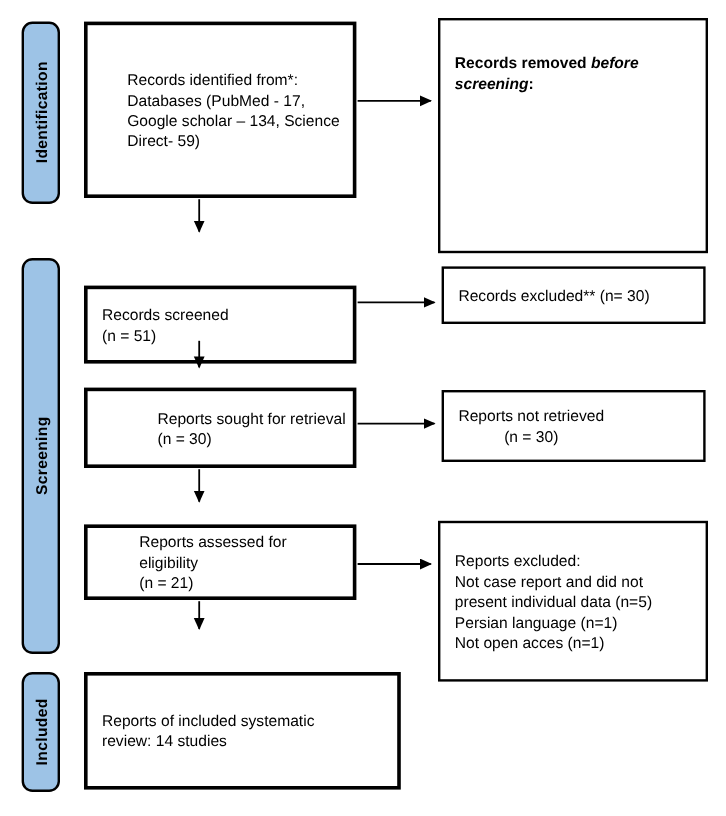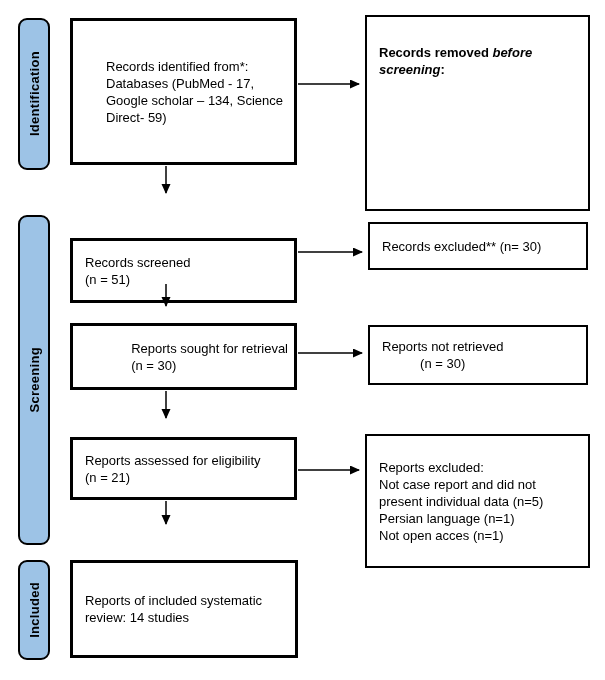--- a/index.html
+++ b/index.html
@@ -88,26 +88,26 @@
   <div class="fbox" style="left:70px; top:218px; width:227px; height:65px;margin-top:20px;">
     <div class="txt pad12">Records screened
 (n = 51)</div>
   </div>
 
   <div class="fbox" style="left:70px; top:323px; width:227px; height:67px;justify-content:flex-end;">
     <div class="txt pad12">Reports sought for retrieval
 (n = 30)</div>
   </div>
 
-  <div class="fbox" style="left:70px; top:437px; width:227px; height:63px;">
+  <div class="fbox" style="left:70px; top:437px; width:227px; height:63px;padding-left:31px;">
     <div class="txt pad12">Reports assessed for eligibility
 (n = 21)</div>
   </div>
 
-  <div class="fbox" style="left:70px; top:560px; width:228px; height:98px;">
+  <div class="fbox" style="left:70px; top:560px; width:264px; height:98px;">
     <div class="txt pad12">Reports of included systematic
 review: 14 studies</div>
   </div>
 
   <div class="fbox thin top-align" style="left:365px; top:15px; width:225px; height:196px;font-weight:bold;">
     <div class="txt pad12 pt10">
       <span>Records removed </span><span class="it">before
 screening</span><span>:</span>
     </div>
   </div>

